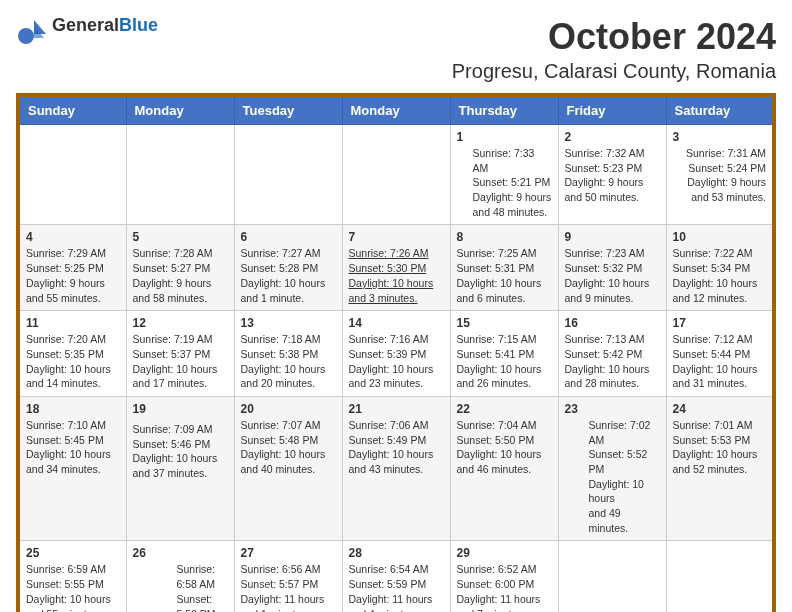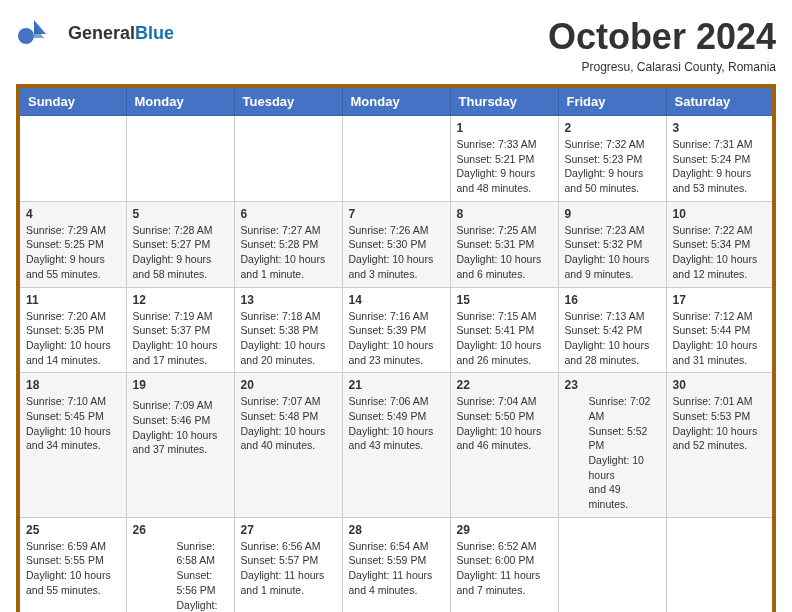--- a/index.html
+++ b/index.html
@@ -23,21 +23,21 @@
     }
     .title-block {
       text-align: right;
     }
     .month-year {
       font-size: 36px;
       font-weight: bold;
       color: #333;
     }
     .location {
-      font-size: 12px;
+      font-size: 20px;
       color: #333;
       margin-top: 2px;
     }
     .calendar {
       width: 100%;
       border-collapse: collapse;
       border: 4px solid #a16207;
     }
     .calendar th {
       background-color: #4472c4;
@@ -73,21 +73,21 @@
     }
     .empty-cell {
       background: #f9f9f9;
     }
   </style>
 </head>
 <body>
 
 <div class="header">
   <div class="logo">
-    <div style="display:flex; align-items:center; gap:16px;">
+    <div style="display:flex; align-items:flex-start; gap:0;">
       <div style="position:relative; width:36px; height:36px;">
         <svg width="36" height="36" viewBox="0 0 36 36">
           <polygon points="18,4 30,18 18,18" fill="#4472c4"></polygon>
           <polygon points="18,10 28,22 18,22" fill="#1a6eb5" opacity="0.6"></polygon>
           <circle cx="10" cy="20" r="8" fill="#4472c4"></circle>
         </svg>
       </div>
       <div>
         <div style="font-size:18px; font-weight:bold; line-height:1.1;">
           <span style="color:#333;">General</span><span style="color:#1a6eb5;">Blue</span>
@@ -114,35 +114,35 @@
       </tr>
   </thead>
   <tbody id="calendar-body">
   <tr>
         <td class="empty-cell"></td>
         <td class="empty-cell"></td>
         <td class="empty-cell"></td>
         <td class="empty-cell"></td>
         <td>
           <span class="day-number">1</span>
-          <div class="day-info" style="white-space: pre-line;">Sunrise: 7:33 AM
+          <div class="day-info" style="white-space: pre-line; margin-left: 16px;">Sunrise: 7:33 AM
 Sunset: 5:21 PM
 Daylight: 9 hours
 and 48 minutes.</div>
         </td>
         <td>
           <span class="day-number">2</span>
           <div class="day-info" style="white-space: pre-line;">Sunrise: 7:32 AM
 Sunset: 5:23 PM
 Daylight: 9 hours
 and 50 minutes.</div>
         </td>
         <td>
           <span class="day-number">3</span>
-          <div class="day-info" style="white-space: pre-line;">Sunrise: 7:31 AM
+          <div class="day-info" style="white-space: pre-line; text-align: right;">Sunrise: 7:31 AM
 Sunset: 5:24 PM
 Daylight: 9 hours
 and 53 minutes.</div>
         </td>
       </tr>
       <tr>
         <td>
           <span class="day-number">4</span>
           <div class="day-info" style="white-space: pre-line;">Sunrise: 7:29 AM
 Sunset: 5:25 PM
@@ -158,21 +158,21 @@
         </td>
         <td>
           <span class="day-number">6</span>
           <div class="day-info" style="white-space: pre-line;">Sunrise: 7:27 AM
 Sunset: 5:28 PM
 Daylight: 10 hours
 and 1 minute.</div>
         </td>
         <td>
           <span class="day-number">7</span>
-          <div class="day-info" style="white-space: pre-line;">Sunrise: 7:26 AM
+          <div class="day-info" style="white-space: pre-line; text-decoration: underline;">Sunrise: 7:26 AM
 Sunset: 5:30 PM
 Daylight: 10 hours
 and 3 minutes.</div>
         </td>
         <td>
           <span class="day-number">8</span>
           <div class="day-info" style="white-space: pre-line;">Sunrise: 7:25 AM
 Sunset: 5:31 PM
 Daylight: 10 hours
 and 6 minutes.</div>
@@ -280,21 +280,21 @@
 and 46 minutes.</div>
         </td>
         <td>
           <span class="day-number">23</span>
           <div class="day-info" style="white-space: pre-line; margin-left: 24px;">Sunrise: 7:02 AM
 Sunset: 5:52 PM
 Daylight: 10 hours
 and 49 minutes.</div>
         </td>
         <td>
-          <span class="day-number">30</span>
+          <span class="day-number">24</span>
           <div class="day-info" style="white-space: pre-line;">Sunrise: 7:01 AM
 Sunset: 5:53 PM
 Daylight: 10 hours
 and 52 minutes.</div>
         </td>
       </tr>
       <tr>
         <td>
           <span class="day-number">25</span>
           <div class="day-info" style="white-space: pre-line;">Sunrise: 6:59 AM

